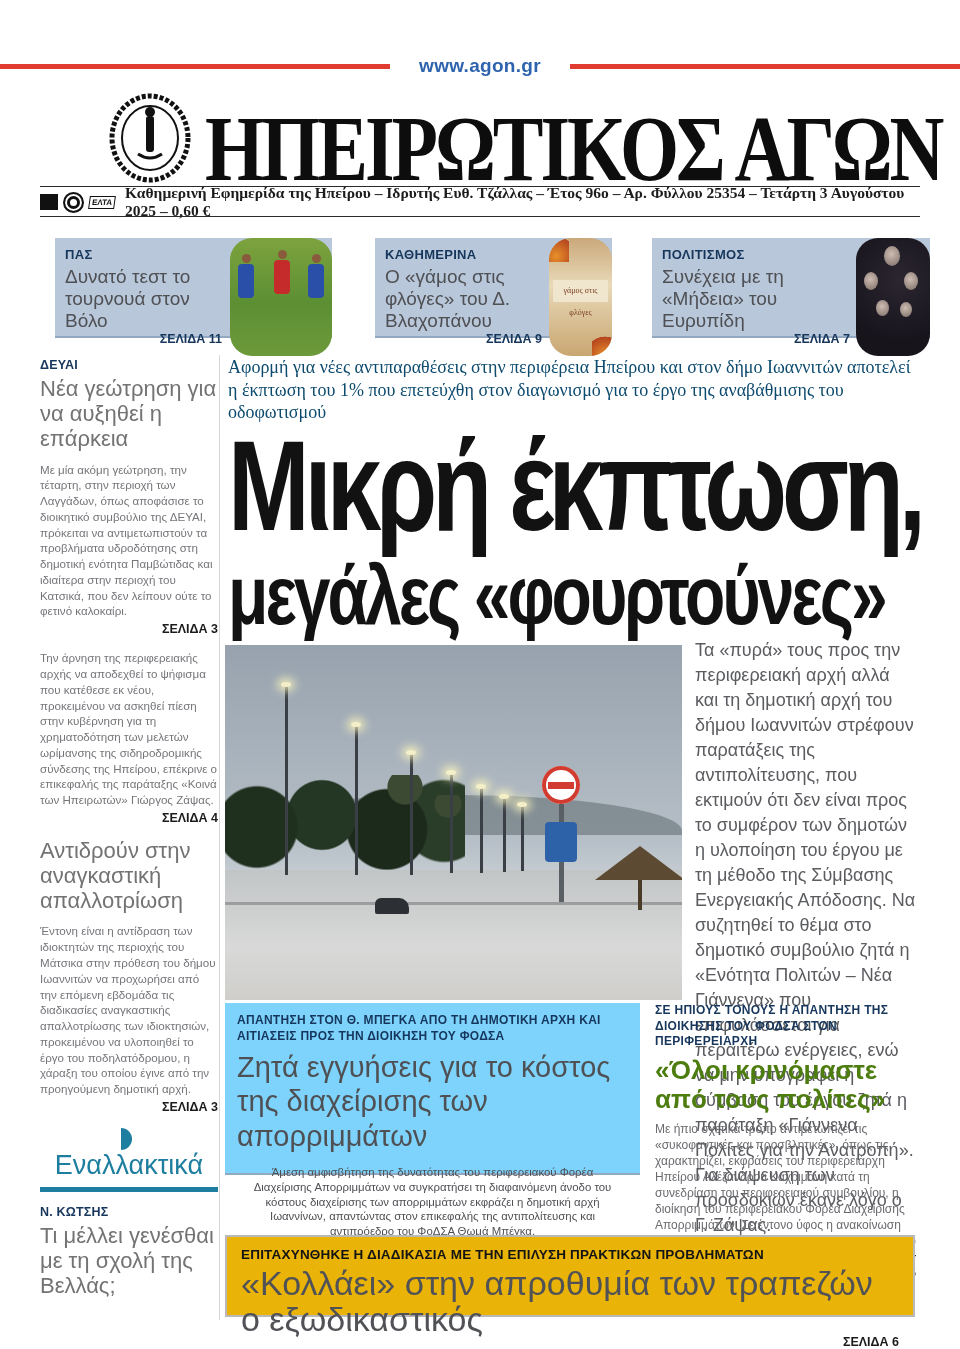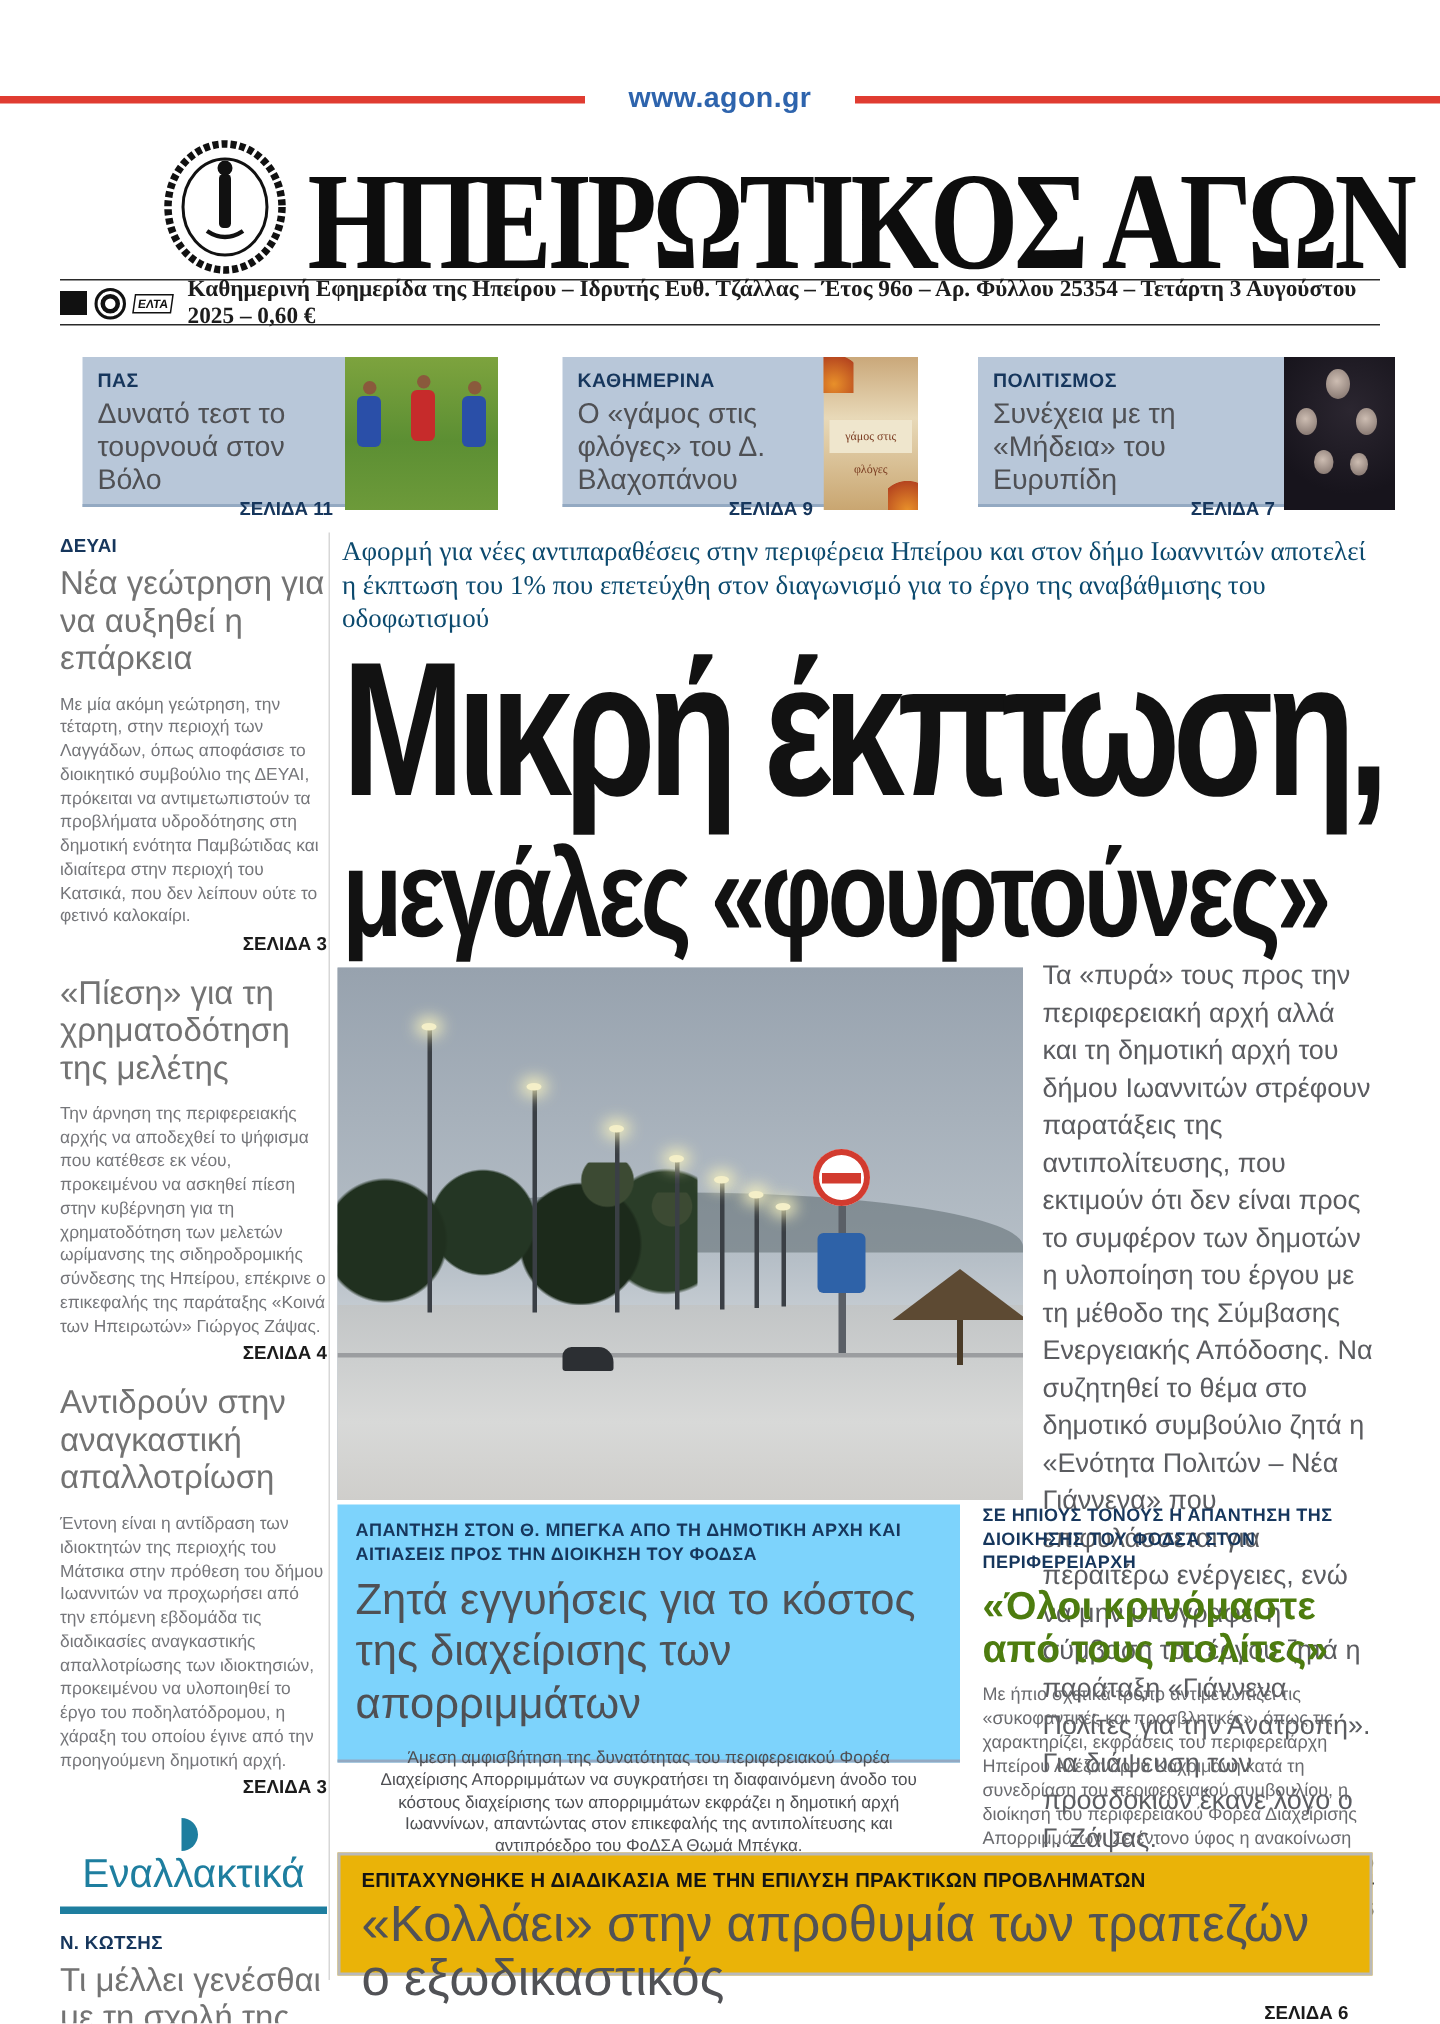--- a/index.html
+++ b/index.html
@@ -25,21 +25,21 @@
               border:1px solid #111;padding:1px 2px;transform:skewX(-8deg);}
   .dateline-text{font-family:"Liberation Serif",serif;font-size:15.5px;color:#1c1c1c;font-weight:bold;}
 
   
   .teaser{position:absolute;top:238px;height:98px;background:#b8c7d9;border-bottom:2px solid #93a9c2;}
   .teaser .txt{position:absolute;top:7px;left:10px;right:8px;}
   .kicker-navy{color:#16365c;font-weight:bold;font-size:13px;letter-spacing:.3px;}
   .teaser h3{margin:3px 0 0 0;font-size:19px;font-weight:normal;color:#4f5054;line-height:1.16;}
   .pagelab{color:#16365c;font-weight:bold;font-size:12.5px;text-align:right;display:block;}
   .pagelab.dark{color:#1b1b1b;}
-  .tphoto{position:absolute;top:0;height:102px;overflow:hidden;}
+  .tphoto{position:absolute;top:0;height:118px;overflow:hidden;border-radius:22px;}
 
   
   .pitch{width:100%;height:100%;background:linear-gradient(#7da33e,#5c8f33 55%,#6d9a3a);position:relative;}
   .player{position:absolute;width:16px;height:34px;border-radius:4px;}
   .player:before{content:"";position:absolute;top:-10px;left:4px;width:9px;height:9px;border-radius:50%;background:#8a5a3c;}
   .bookcover{width:100%;height:100%;background:linear-gradient(180deg,#caa87a,#e8d9b8 40%,#c9a671);position:relative;}
   .book-band{position:absolute;top:42px;left:4px;right:4px;height:22px;background:#efe6cd;color:#7a3b20;
              font-size:8px;text-align:center;line-height:22px;font-family:"Liberation Serif",serif;}
   .flame{position:absolute;width:26px;height:30px;background:radial-gradient(circle at 50% 80%,#e8902a,#b5451f 70%,transparent 72%);}
   .medea{width:100%;height:100%;background:radial-gradient(circle at 60% 35%,#2b2630,#17141c 70%);position:relative;}
@@ -193,21 +193,20 @@
   <div id="sidebar">
 
     <div>
       <span class="sb-kicker">ΔΕΥΑΙ</span>
       <h2 class="sb-title">Νέα γεώτρηση για να αυξηθεί η επάρκεια</h2>
       <p class="sb-body">Με μία ακόμη γεώτρηση, την τέταρτη, στην περιοχή των Λαγγάδων, όπως αποφάσισε το διοικητικό συμβούλιο της ΔΕΥΑΙ, πρόκειται να αντιμετωπιστούν τα προβλήματα υδροδότησης στη δημοτική ενότητα Παμβώτιδας και ιδιαίτερα στην περιοχή του Κατσικά, που δεν λείπουν ούτε το φετινό καλοκαίρι.</p>
       <span class="sb-page">ΣΕΛΙΔΑ 3</span>
     </div>
 
     <div>
-      <h2 class="sb-title">«Πίεση» για τη χρηματοδότηση της μελέτης</h2>
       <p class="sb-body">Την άρνηση της περιφερειακής αρχής να αποδεχθεί το ψήφισμα που κατέθεσε εκ νέου, προκειμένου να ασκηθεί πίεση στην κυβέρνηση για τη χρηματοδότηση των μελετών ωρίμανσης της σιδηροδρομικής σύνδεσης της Ηπείρου, επέκρινε ο επικεφαλής της παράταξης «Κοινά των Ηπειρωτών» Γιώργος Ζάψας.</p>
       <span class="sb-page">ΣΕΛΙΔΑ 4</span>
     </div>
 
     <div>
       <h2 class="sb-title">Αντιδρούν στην αναγκαστική απαλλοτρίωση</h2>
       <p class="sb-body">Έντονη είναι η αντίδραση των ιδιοκτητών της περιοχής του Μάτσικα στην πρόθεση του δήμου Ιωαννιτών να προχωρήσει από την επόμενη εβδομάδα τις διαδικασίες αναγκαστικής απαλλοτρίωσης των ιδιοκτησιών, προκειμένου να υλοποιηθεί το έργο του ποδηλατόδρομου, η χάραξη του οποίου έγινε από την προηγούμενη δημοτική αρχή.</p>
       <span class="sb-page">ΣΕΛΙΔΑ 3</span>
     </div>
 

